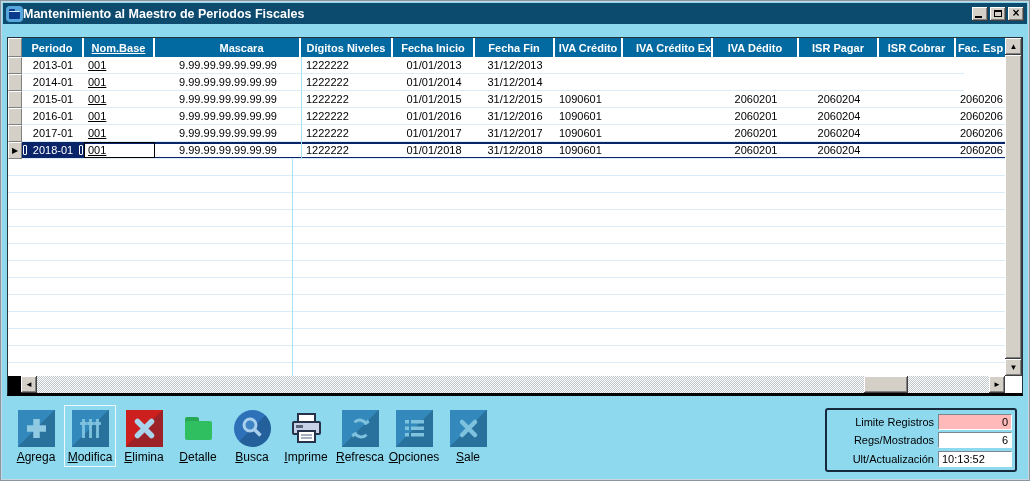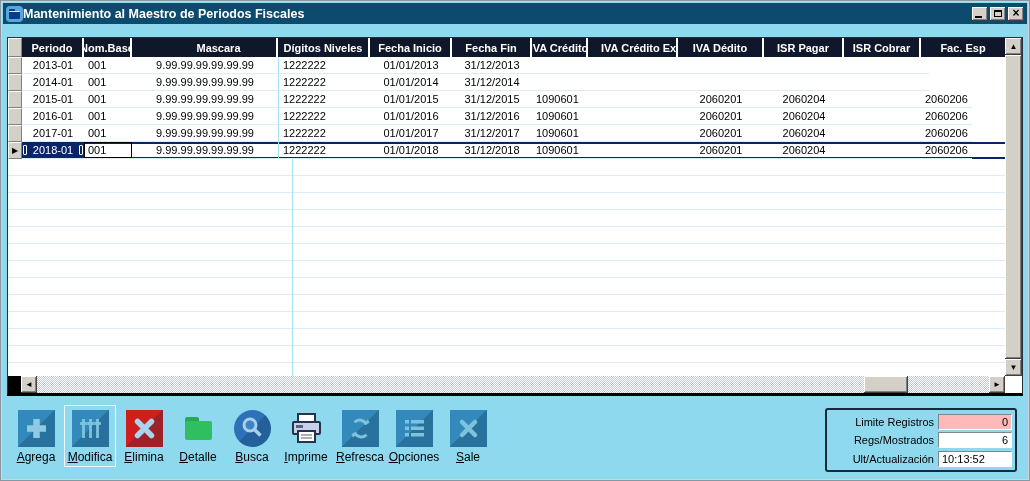--- a/index.html
+++ b/index.html
@@ -32,30 +32,30 @@
   .glyph-max{width:8px;height:7px;border:1px solid #000;border-top:2px solid #000;}
   .glyph-close{font-size:12px;font-weight:bold;margin-top:-2px;}
   
   .grid{
     position:absolute;left:6px;top:36px;width:1016px;height:359px;
     background:#FFFFFF;border:1px solid #25313B;border-bottom:3px solid #000;
   }
   .grid-inner{position:absolute;left:0;top:0;right:17px;bottom:17px;overflow:hidden;background:#fff;}
   .header-row{display:flex;height:19px;}
   .hcell{
-    background:#0f172a;color:#FFF;font-weight:bold;font-size:11px;
+    background:#0369a1;color:#FFF;font-weight:bold;font-size:11px;
     display:flex;align-items:center;justify-content:center;
     border-right:2px solid #FFF;white-space:nowrap;overflow:hidden;flex:0 0 auto;
   }
   .hcell-sel{
     background:#D4D0C8;border:1px solid;border-color:#FFF #808080 #808080 #FFF;
   }
   .c-sel{width:14px;}
-  .c0{width:62px;}.c1{width:48px;}.c2{width:146px;padding-left:29px;}.c3{width:92px;}
-  .c4{width:82px;}.c5{width:80px;}.c6{width:56px;}.c7{width:90px;padding-left:20px;}
+  .c0{width:62px;}.c1{width:71px;text-decoration:underline;}.c2{width:146px;padding-left:29px;}.c3{width:92px;}
+  .c4{width:82px;}.c5{width:80px;}.c6{width:68px;}.c7{width:90px;padding-left:20px;}
   .c8{width:86px;}.c9{width:80px;}.c10{width:77px;}.c11{flex:1 1 auto;border-right:none;}
   .rows{display:block;}
   .row{display:flex;height:17px;font-size:11px;color:#000;background:#fff;position:relative;}
   .row .cell{
     flex:0 0 auto;display:flex;align-items:center;padding:0 4px;
     white-space:nowrap;overflow:hidden;height:100%;border-bottom:1px solid #D9ECF7;
   }
   .rowsel{
     width:14px;flex:0 0 auto;background:#D4D0C8;
     border:1px solid;border-color:#FFF #808080 #808080 #FFF;

